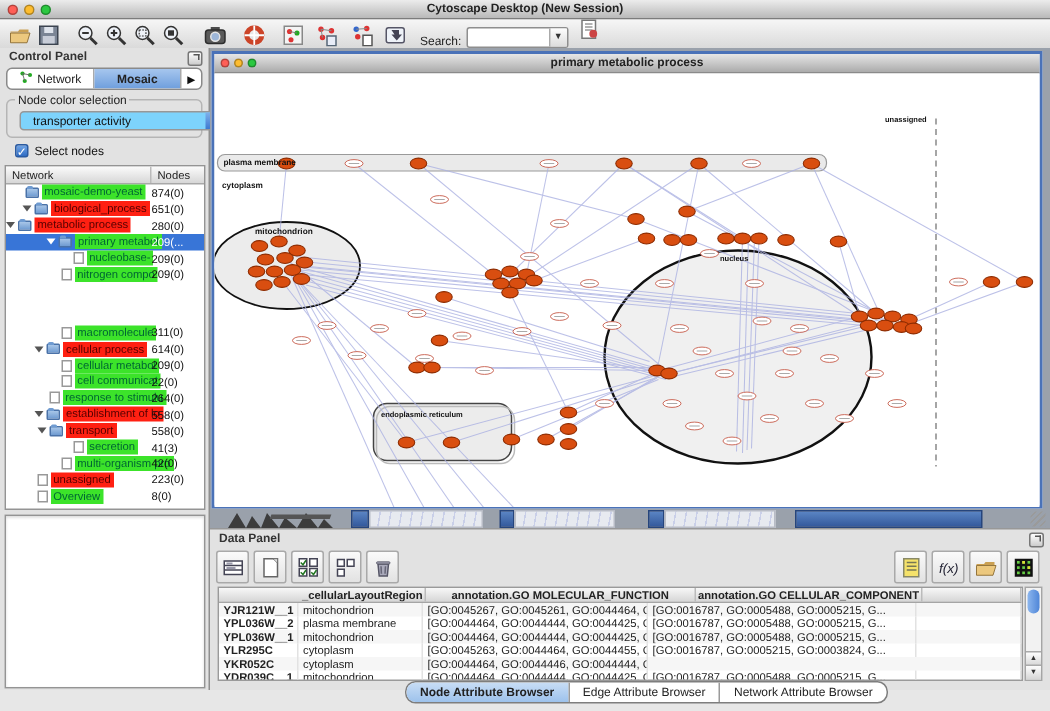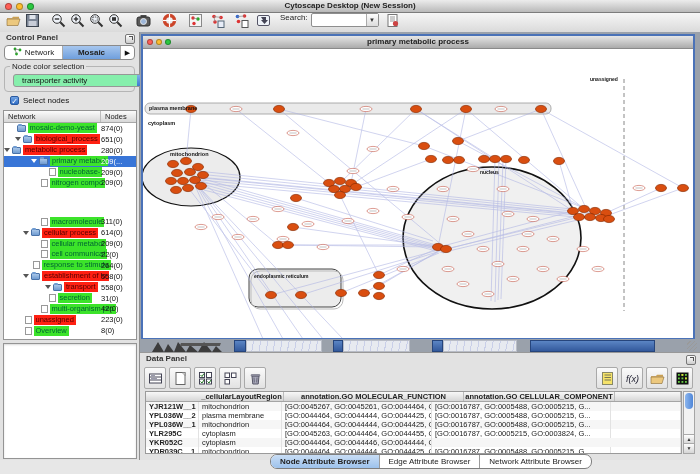--- a/index.html
+++ b/index.html
@@ -10,21 +10,21 @@
   .titlebar{position:absolute;left:0;top:0;width:700px;height:12px;
     background:linear-gradient(#ececec,#b9b9b9);border-bottom:1px solid #7c7c7c;}
   .titlebar .title{position:absolute;left:0;right:0;top:0;height:12px;line-height:12px;
     text-align:center;font-size:8px;font-weight:bold;color:#222;}
   .lights{position:absolute;left:5px;top:3px;display:flex;gap:4px;}
   .light{width:7px;height:7px;border-radius:50%;box-sizing:border-box;border:1px solid rgba(0,0,0,.3);}
   .light.red{background:#ff5f57}.light.yellow{background:#febd2f}.light.green{background:#2bc840}
   
   .toolbar{position:absolute;left:0;top:13px;width:700px;height:19px;
     background:linear-gradient(#f6f6f6,#dadada);border-bottom:1px solid #9c9c9c;
-    display:flex;align-items:flex-start;}
+    display:flex;align-items:flex-end;}
   .tb-icon{width:16px;height:16px;display:inline-block;flex:none;}
   .tb-label{font-size:8px;color:#222;margin:0 3px 0 8px;}
   .search-combo{width:66px;height:12px;background:#fff;border:1px solid #8e8e8e;border-radius:2px;
     position:relative;flex:none;}
   .search-combo .dd{position:absolute;right:0;top:0;width:11px;height:100%;border-left:1px solid #aaa;
     background:linear-gradient(#fdfdfd,#dcdcdc);text-align:center;font-size:6px;line-height:12px;color:#333;}
   
   .cpanel{position:absolute;left:0;top:32px;width:140px;height:428px;background:#e2e2e2;
     border-right:1px solid #8f8f8f;box-sizing:border-box;}
   .panel-head{position:relative;height:12px;}
@@ -34,21 +34,21 @@
   .float-ic:after{content:"";position:absolute;right:1px;top:1px;width:3px;height:3px;border-top:1px solid #555;border-right:1px solid #555;}
   .seg-tabs{position:absolute;left:4px;top:13px;width:131px;height:15px;background:#fff;
     border:1px solid #8a8a8a;border-radius:4px;display:flex;overflow:hidden;box-sizing:border-box;}
   .seg{flex:1;display:flex;align-items:center;justify-content:center;font-size:8px;color:#222;
     border-right:1px solid #aaa;gap:3px;}
   .seg.sel{background:linear-gradient(#a6c6ee,#6f9fdd);font-weight:bold;}
   .seg.arrow{flex:none;width:13px;border-right:none;font-size:7px;color:#111;}
   .groupbox{position:absolute;left:4px;top:34px;width:131px;height:26px;border:1px solid #b5b5b5;
     border-radius:4px;box-sizing:border-box;}
   .groupbox .legend{position:absolute;left:5px;top:-5px;background:#e2e2e2;font-size:8px;color:#222;padding:0 2px;}
-  .combo{position:absolute;left:8px;top:7px;width:136px;height:13px;background:#86efac;
+  .combo{position:absolute;left:8px;top:7px;width:136px;height:13px;background:#7dd3fc;
     border:1px solid #979797;border-radius:3px;box-sizing:border-box;}
   .combo .cv{font-size:8px;color:#111;line-height:11px;padding-left:8px;}
   .combo .step{position:absolute;right:0;top:0;width:11px;height:100%;border-radius:0 2px 2px 0;
     background:linear-gradient(#7fb0ea,#3e79d0);color:#fff;font-size:5px;line-height:5.5px;text-align:center;}
   .checkrow{position:absolute;left:10px;top:64px;display:flex;align-items:center;gap:4px;}
   .checkbox{width:9px;height:9px;border-radius:2px;background:linear-gradient(#71a5e6,#2f6cc4);
     border:1px solid #2a5aa0;color:#fff;font-size:8px;line-height:9px;text-align:center;box-sizing:border-box;}
   .checkrow .cl{font-size:8px;color:#111;}
   .tree{position:absolute;left:3px;top:78px;width:134px;height:230px;background:#fff;
     border:1px solid #949494;box-sizing:border-box;overflow:hidden;}
@@ -319,31 +319,31 @@
             <span class="pico"></span>
             <span class="tlabel green">response to stimulu</span>
             <span class="tcount">264(0)</span>
           </div>
           <div class="trow" style="padding-left: 19px;">
             <span class="exp"></span>
             <span class="fico"></span>
             <span class="tlabel red">establishment of lo</span>
             <span class="tcount">558(0)</span>
           </div>
-          <div class="trow" style="padding-left: 41px;">
+          <div class="trow" style="padding-left: 21px;">
             <span class="exp"></span>
             <span class="fico"></span>
             <span class="tlabel red">transport</span>
             <span class="tcount">558(0)</span>
           </div>
           <div class="trow" style="padding-left: 35px;">
             <span style="width: 9.5px; flex: 0 0 auto;"></span>
             <span class="pico"></span>
             <span class="tlabel green">secretion</span>
-            <span class="tcount">31(0)</span>
+            <span class="tcount">41(3)</span>
           </div>
           <div class="trow" style="padding-left: 27px;">
             <span style="width: 9.5px; flex: 0 0 auto;"></span>
             <span class="pico"></span>
             <span class="tlabel green">multi-organism pro</span>
             <span class="tcount">42(0)</span>
           </div>
           <div class="trow" style="padding-left: 11px;">
             <span style="width: 9.5px; flex: 0 0 auto;"></span>
             <span class="pico"></span>

